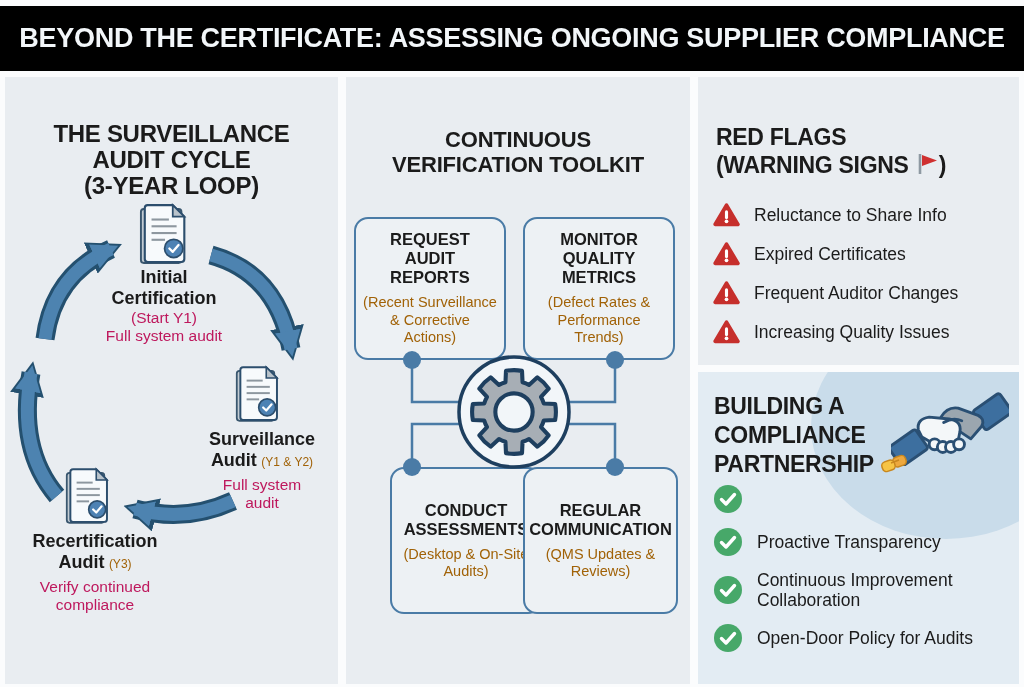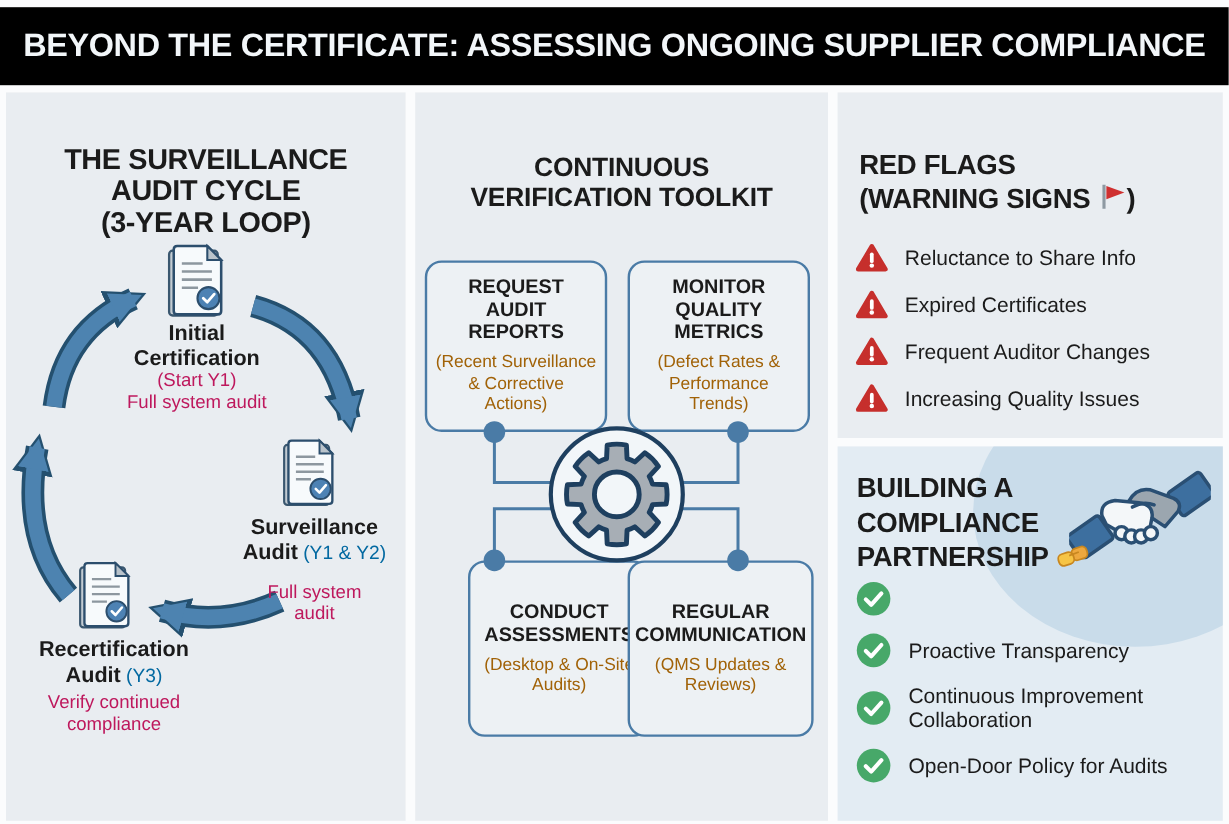--- a/index.html
+++ b/index.html
@@ -18,21 +18,21 @@
   
   .cycle-title{position:absolute;top:44px;left:0;width:100%;text-align:center;
                font-weight:bold;font-size:24px;line-height:26px;letter-spacing:-0.3px;}
   .cycle-svg,.mid-svg{position:absolute;left:0;top:0;pointer-events:none;}
   .docicon{position:absolute;}
   .lbl{position:absolute;text-align:center;}
   .lbl .b{display:block;font-weight:bold;font-size:18px;line-height:21px;}
   .lbl .r{display:block;font-size:15.5px;line-height:18px;color:#be185d;}
   .lbl .line{display:block;line-height:21px;}
   .lbl .bi{font-weight:bold;font-size:18px;}
-  .lbl .ri{font-size:16px;color:#0369a1;}
+  .lbl .ri{font-size:12px;color:#a16207;}
   
   .mid-title{position:absolute;top:50px;left:0;width:100%;text-align:center;
              font-weight:bold;font-size:22px;line-height:25px;letter-spacing:-0.2px;}
   .tbox{position:absolute;box-sizing:border-box;border:2.5px solid #4a7ba6;border-radius:14px;
         background:#edf1f4;display:flex;flex-direction:column;align-items:center;justify-content:center;
         text-align:center;padding:4px 7px;}
   .tbox .t{font-weight:bold;font-size:16.5px;line-height:19px;}
   .tbox .s{font-size:14.5px;line-height:17.5px;margin-top:7px;color:#a16207;}
   .tbox1{left:8px;top:140px;width:152px;height:143px;}
   .tbox2{left:177px;top:140px;width:152px;height:143px;}
@@ -137,21 +137,21 @@
 
     <div class="lbl" style="left:59px;top:190px;width:200px">
       <span class="b">Initial</span>
       <span class="b">Certification</span>
       <span class="r">(Start Y1)</span>
       <span class="r">Full system audit</span>
     </div>
     <div class="lbl" style="left:172px;top:352px;width:170px">
       <span class="b">Surveillance</span>
       <span class="line"><span class="bi">Audit</span> <span class="ri">(Y1 &amp; Y2)</span></span>
-      <span class="r" style="margin-top:13px">Full system</span>
+      <span class="r" style="margin-top:3px">Full system</span>
       <span class="r">audit</span>
     </div>
     <div class="lbl" style="left:10px;top:454px;width:160px">
       <span class="b">Recertification</span>
       <span class="line"><span class="bi">Audit</span> <span class="ri">(Y3)</span></span>
       <span class="r" style="margin-top:3px">Verify continued</span>
       <span class="r">compliance</span>
     </div>
   </div>
 

